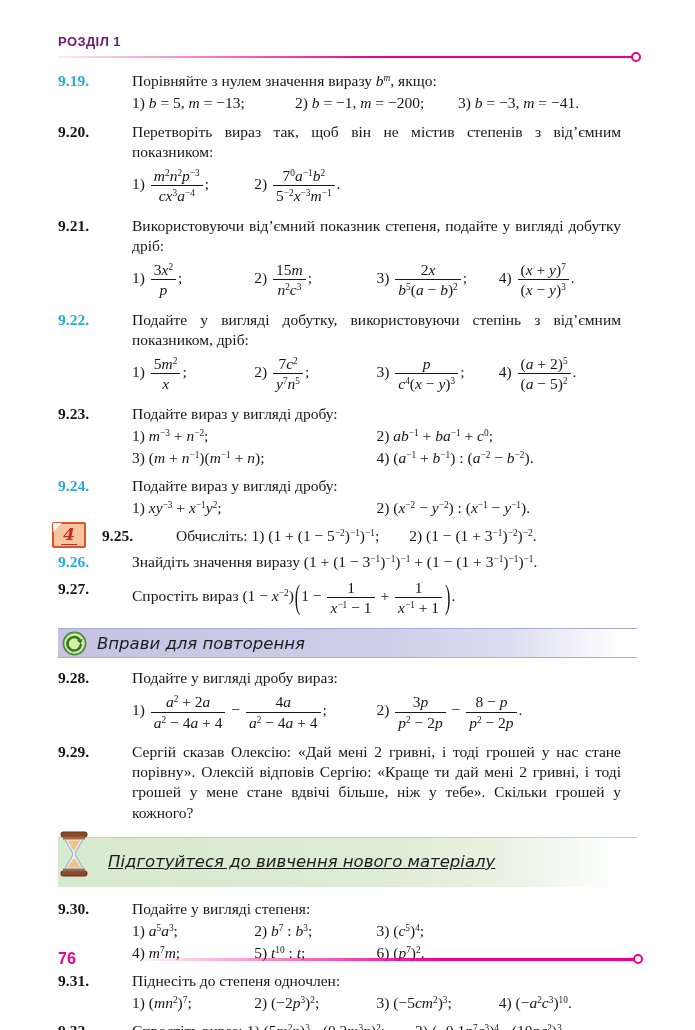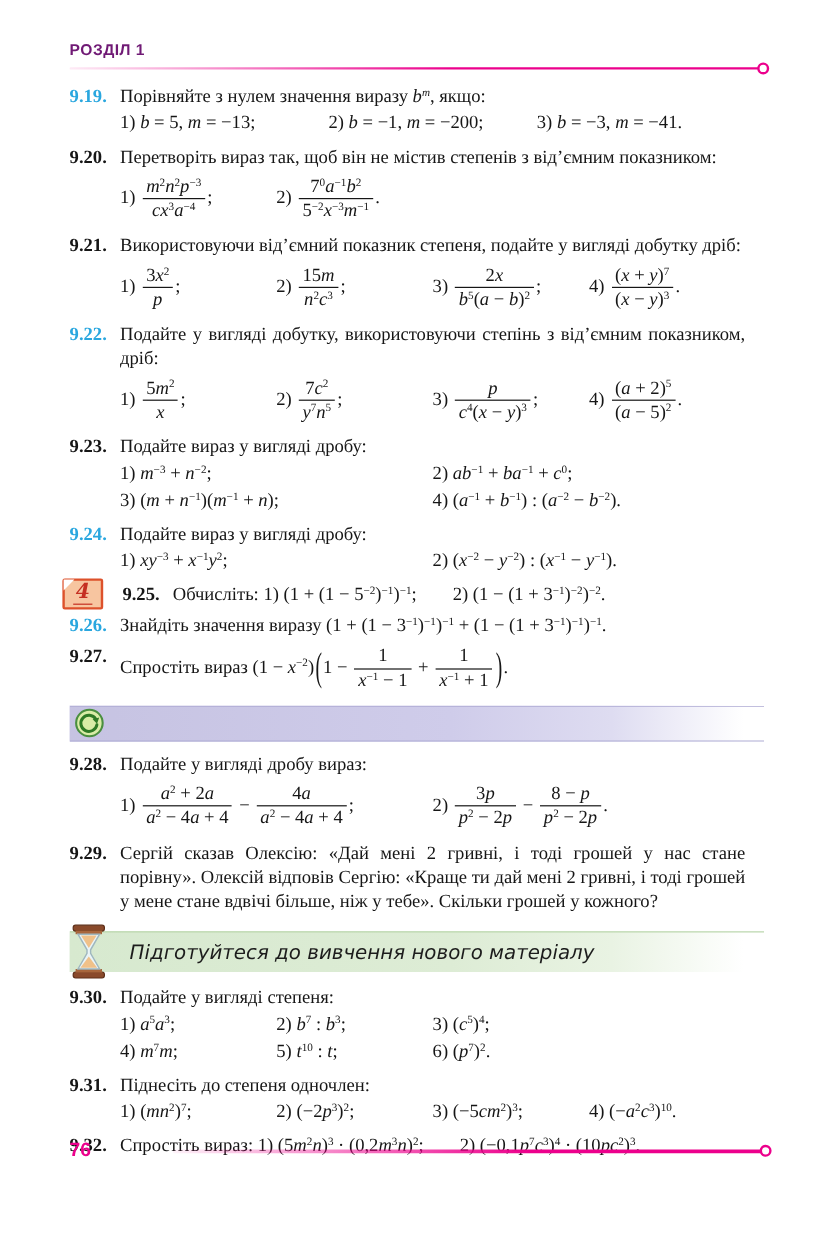--- a/index.html
+++ b/index.html
@@ -26,21 +26,21 @@
     width:6px;height:6px;border:2px solid #ec008c;border-radius:50%;background:#fff;
   }
   .footer{position:absolute;left:58px;right:56px;top:949px;
     display:flex;align-items:center;gap:14px;}
   .pageno{font-family:"Liberation Sans",sans-serif;font-weight:bold;
     font-size:16px;color:#ec008c;}
   .footer .rule{flex:1;margin-left:54px;
     background:linear-gradient(90deg,rgba(236,0,140,.05),#ec008c 60%);}
   
   .problems{margin-top:13px;}
-  .problem{position:relative;display:flex;margin:0 16px 6px 0;}
+  .problem{position:relative;display:flex;margin:0 16px 6px 0;gap:32px;}
   .pnum{flex:0 0 42px;font-weight:bold;}
   .pnum.accent{color:#2aa7df;}
   .pbody{flex:1;min-width:0;}
   .stmt{text-align:justify;}
   .row{display:grid;grid-template-columns:repeat(var(--cols,4),1fr);
     align-items:center;margin:2px 0;}
   .row.hasfrac{margin:5px 0;}
   .item{white-space:nowrap;}
   i{font-style:italic;}
   sup{font-size:.6em;line-height:0;vertical-align:.55em;letter-spacing:0;}
@@ -64,23 +64,23 @@
   .wbicon::before{content:"";position:absolute;left:-1px;top:-1px;
     border-style:solid;border-width:9px 9px 0 0;border-color:#fff transparent transparent transparent;}
   .wbicon span{font-family:"DejaVu Serif",serif;font-style:italic;font-weight:bold;
     font-size:17px;line-height:1;color:#c53022;border-bottom:1.6px solid #c53022;padding:0 2px 1px;}
   
   .banner{position:relative;display:flex;align-items:center;
     margin:12px 0 10px 0;}
   .banner.review{height:30px;
     background:linear-gradient(90deg,#c6c3e2 0%,#cfccea 55%,#dedcf1 78%,rgba(255,255,255,0) 97%);
     box-shadow:inset 0 1px 0 #aeabd4, inset 0 -1px 0 #aeabd4;}
-  .banner.prepare{height:34px;margin:14px 0 12px 0;
+  .banner.prepare{height:50px;margin:14px 0 12px 0;
     background:linear-gradient(90deg,#d7e9cf 0%,#ddecd5 55%,#e9f3e3 78%,rgba(255,255,255,0) 97%);
-    box-shadow:inset 0 1px 0 #bcd8ae;}
+    box-shadow:inset 0 1px 0 #bcd8ae;text-decoration:underline;}
   .blabel{font-family:"DejaVu Sans",sans-serif;font-style:italic;
     font-size:16.5px;color:#1c1c1c;}
   .banner.review .blabel{margin-left:10px;}
   .banner.prepare .blabel{margin-left:50px;}
   .bicon-wrap{display:flex;align-items:center;margin-left:4px;}
   .hg-wrap{position:absolute;left:-2px;top:-6px;}
   [data-interactable="false"]{cursor:default;}
 </style>
 </head>
 <body>
@@ -185,20 +185,21 @@
         </div>
       </div>
       <div class="banner review" data-interactable="false">
         <span class="bicon-wrap" data-interactable="false">
           <svg width="25" height="25" viewBox="0 0 26 26">
             <circle cx="13" cy="13" r="11.5" fill="#d9eca6" stroke="#4a8f3f" stroke-width="1.8"></circle>
             <path d="M18.5 9.5 A7 7 0 1 0 19.5 14.5" fill="none" stroke="#2f7a25" stroke-width="2.6" stroke-linecap="round"></path>
             <polygon points="15.8,9.8 21.5,8.2 19.6,13.6" fill="#2f7a25"></polygon>
           </svg>
         </span>
+        <span class="blabel" data-interactable="false">Вправи для повторення</span>
       </div>
       <div class="problem" data-interactable="false">
         <span class="pnum" data-interactable="false">9.28.</span>
         <div class="pbody" data-interactable="false">
           <div class="stmt" data-interactable="false">Подайте у вигляді дробу вираз:</div>
           <div class="row hasfrac" data-interactable="false" style="--cols: 2;">
             <span class="item" data-interactable="false">1) <span class="frac" data-interactable="false"><span class="num"><i>a</i><sup>2</sup> + 2<i>a</i></span><span class="den"><i>a</i><sup>2</sup> − 4<i>a</i> + 4</span></span> − <span class="frac" data-interactable="false"><span class="num">4<i>a</i></span><span class="den"><i>a</i><sup>2</sup> − 4<i>a</i> + 4</span></span>;</span>
             <span class="item" data-interactable="false">2) <span class="frac" data-interactable="false"><span class="num">3<i>p</i></span><span class="den"><i>p</i><sup>2</sup> − 2<i>p</i></span></span> − <span class="frac" data-interactable="false"><span class="num">8 − <i>p</i></span><span class="den"><i>p</i><sup>2</sup> − 2<i>p</i></span></span>.</span>
           </div>
         </div>

